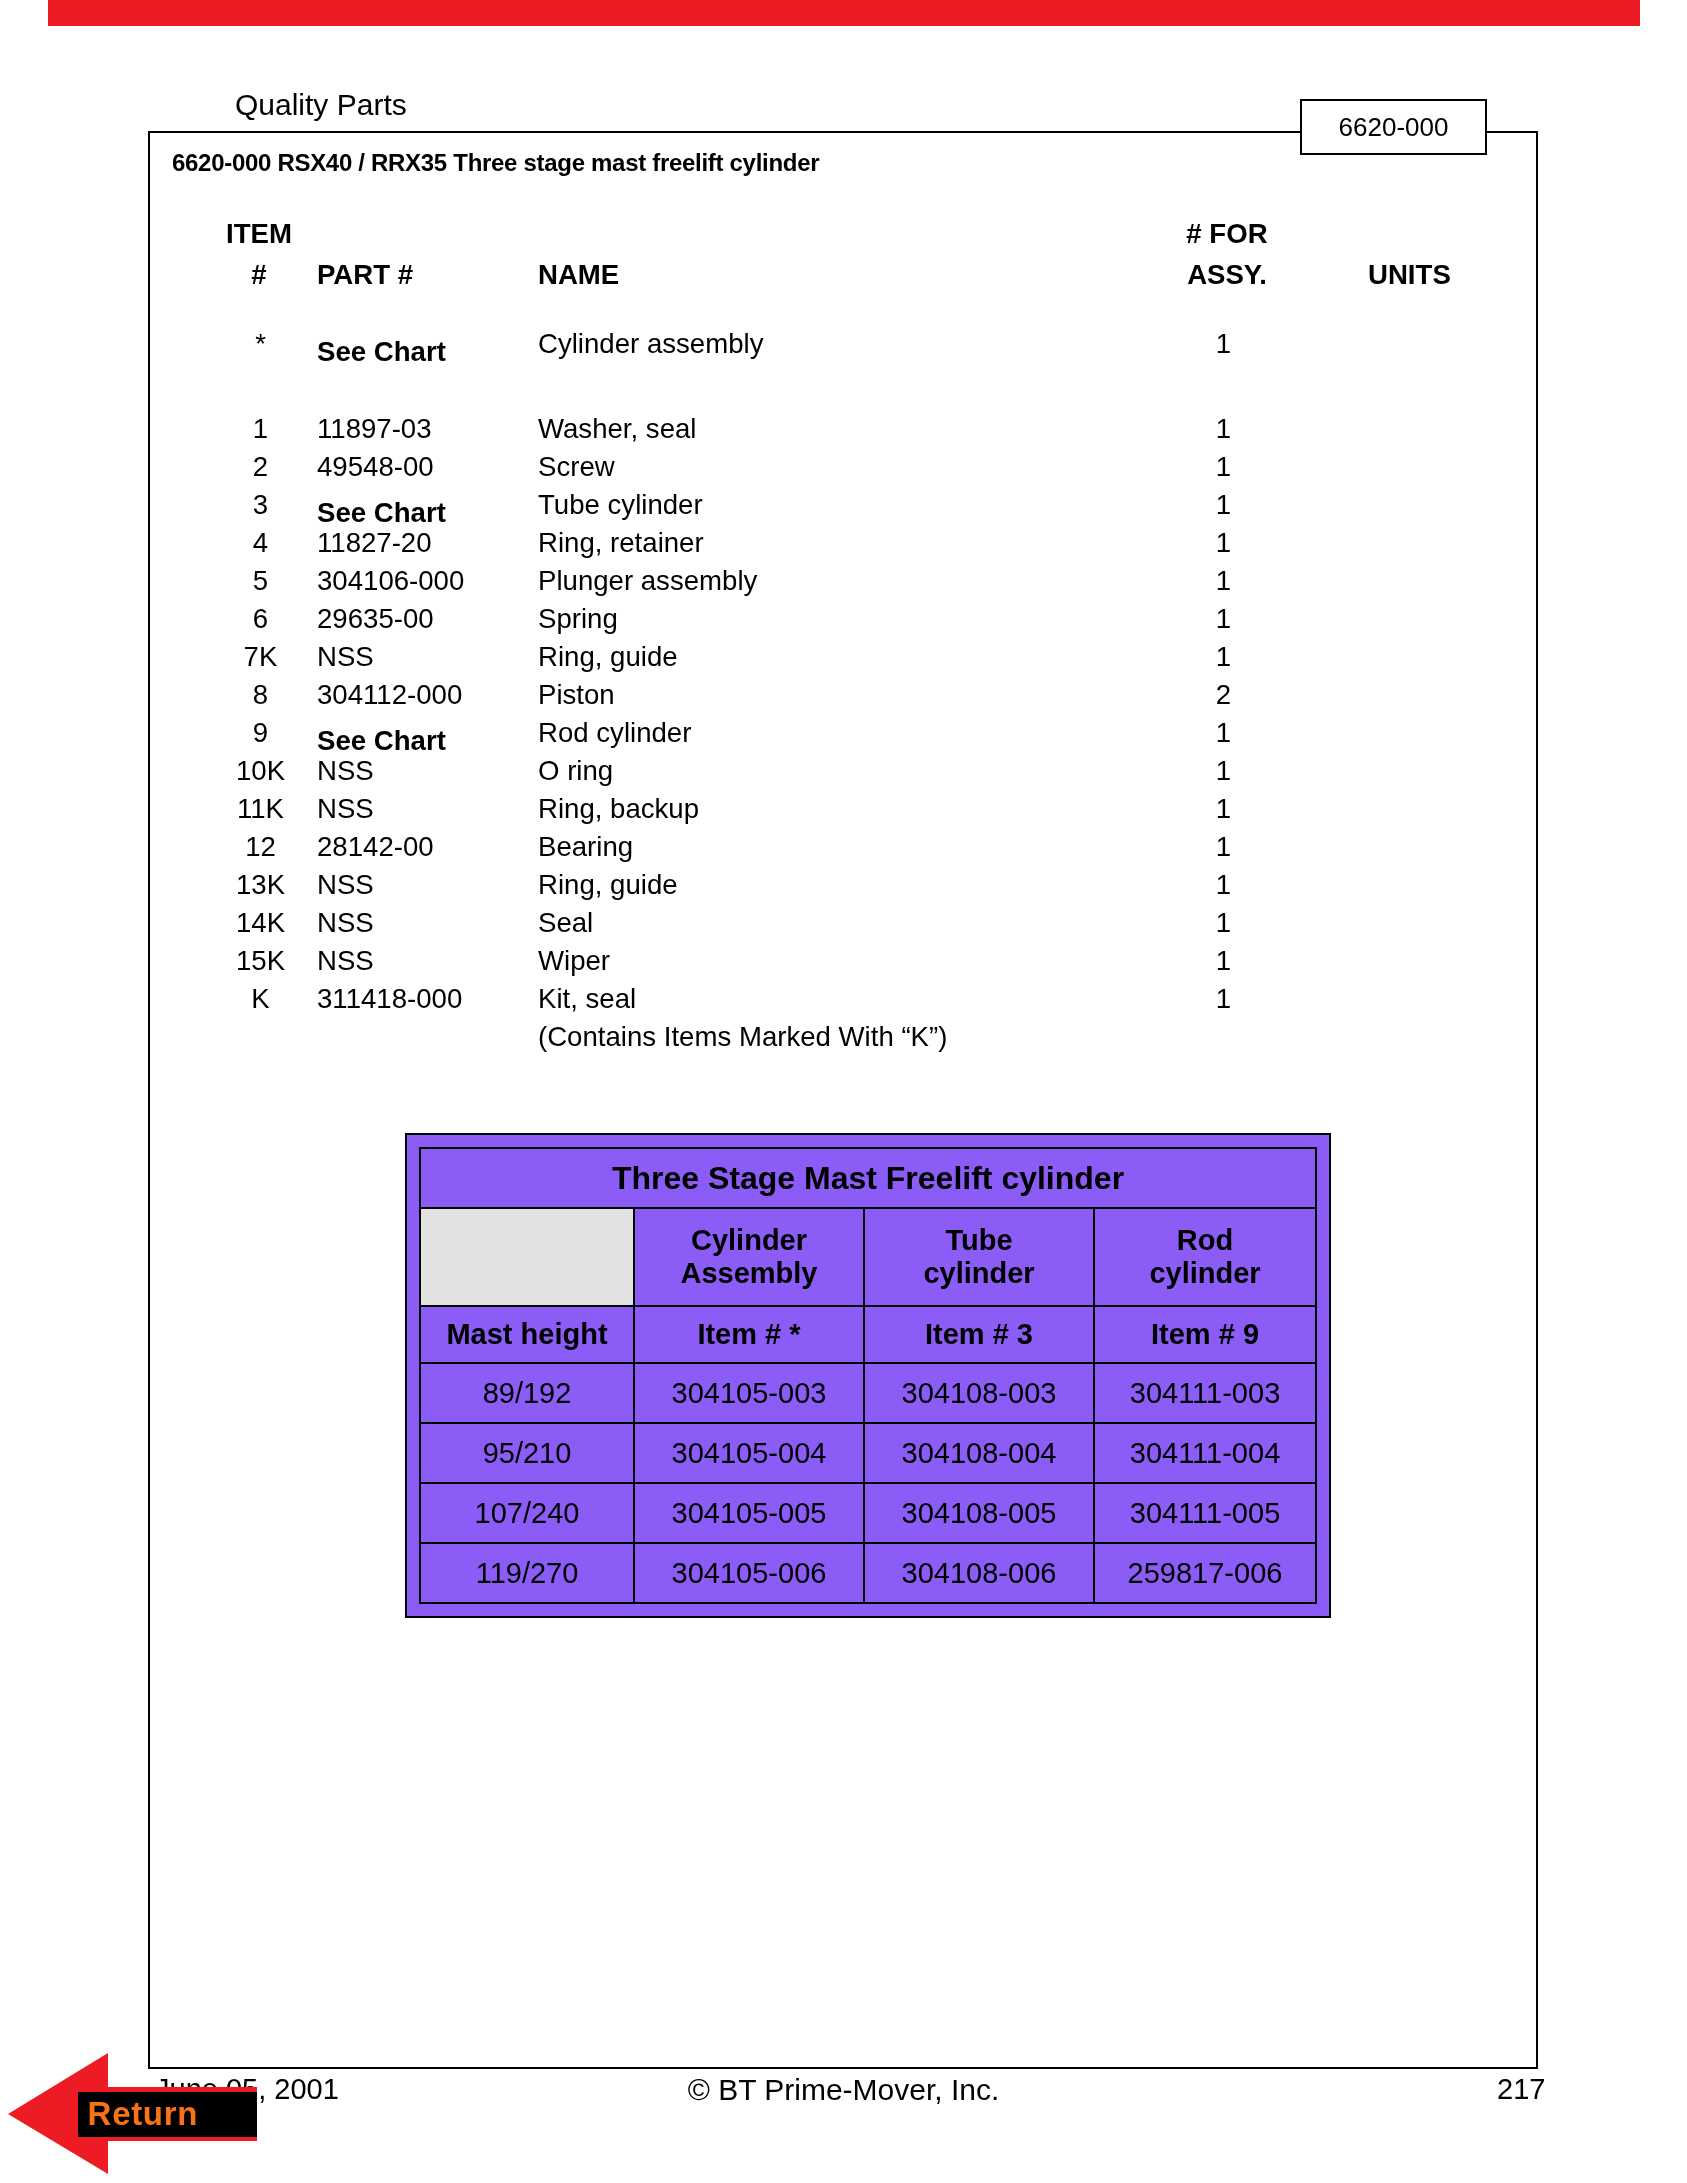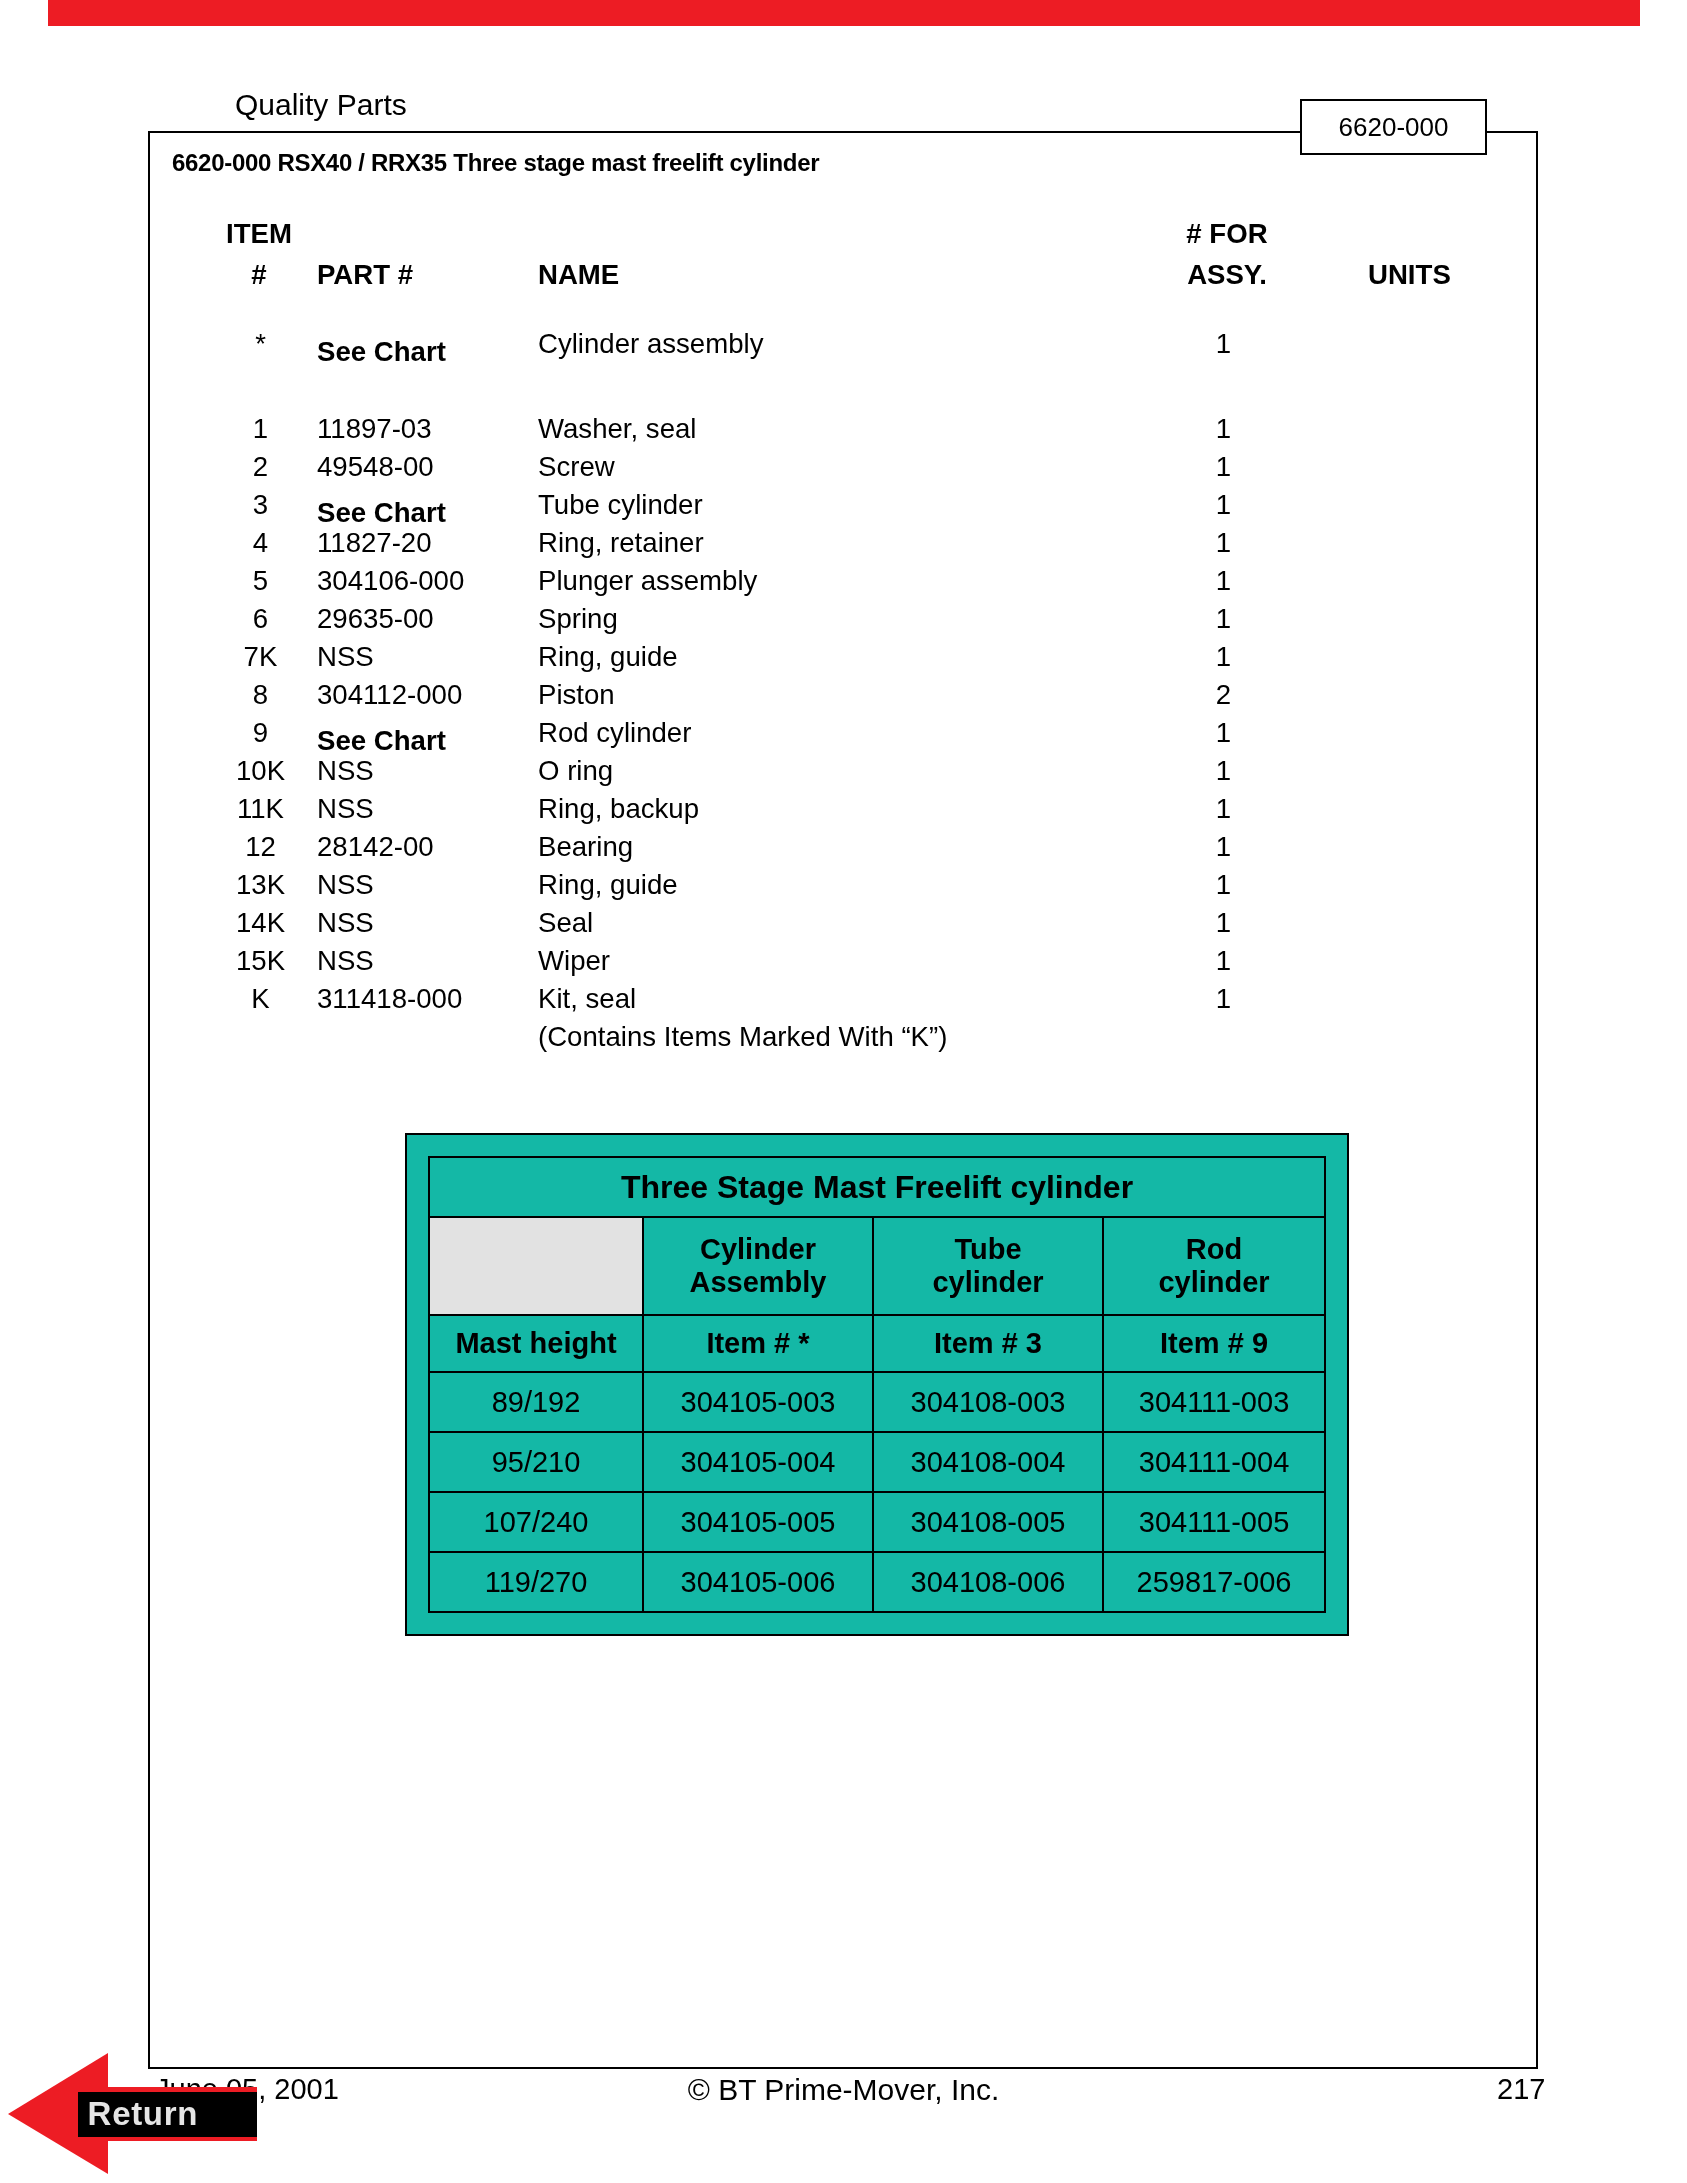--- a/index.html
+++ b/index.html
@@ -37,21 +37,21 @@
   .p-row{position:relative;height:38px;line-height:38px;white-space:nowrap;}
   .p-row.gap{margin-bottom:47px;}
   .p-row span{position:absolute;top:0;}
   .p-item{left:0;width:93px;text-align:center;}
   .p-part{left:103px;}
   .p-name{left:324px;}
   .p-qty{left:968px;width:83px;text-align:center;}
   .b{font-weight:bold;margin-top:8px;}
 
   
-  #chart-wrap{left:405px;top:1133px;border:2.1px solid #000;padding:21px;background:#14b8a6;}
+  #chart-wrap{left:405px;top:1133px;border:2.1px solid #000;padding:12px;background:#8b5cf6;}
   #chart-table{border-collapse:collapse;table-layout:fixed;width:896px;border:2.1px solid #000;}
   #chart-table th,#chart-table td{
     border:2.8px solid #000;text-align:center;vertical-align:middle;
     font-size:29px;padding:0;white-space:pre-line;overflow:hidden;
   }
   #chart-table tr.t-title th{height:58px;font-size:32px;}
   #chart-table tr.t-head th, #chart-table tr.t-head td{height:96px;}
   #chart-table tr.t-sub th{height:55px;}
   #chart-table tbody td{height:58px;font-weight:normal;}
   #chart-table td.gray{background:#e2e2e2;}
@@ -66,21 +66,21 @@
   #return-btn{left:0;top:2050px;width:276px;height:133px;cursor:pointer;}
   #ret-tri{
     position:absolute;left:8.3px;top:3.4px;width:0;height:0;
     border-right:100px solid #ed1c24;
     border-top:61px solid transparent;
     border-bottom:60px solid transparent;
   }
   #ret-shaft{position:absolute;left:103px;top:37px;width:154px;height:54px;background:#ed1c24;}
   #ret-box{
     position:absolute;left:78px;top:42px;width:179px;height:45px;background:#000;
-    color:#e5e5e5;font-weight:bold;font-size:33px;line-height:44px;
+    color:#f97316;font-weight:bold;font-size:33px;line-height:44px;
     padding-left:9.6px;box-sizing:border-box;letter-spacing:0.7px;
   }
 </style>
 </head>
 <body>
 
 <div class="abs" id="red-bar"></div>
 
 <div class="abs" id="quality-parts">Quality Parts</div>
 

